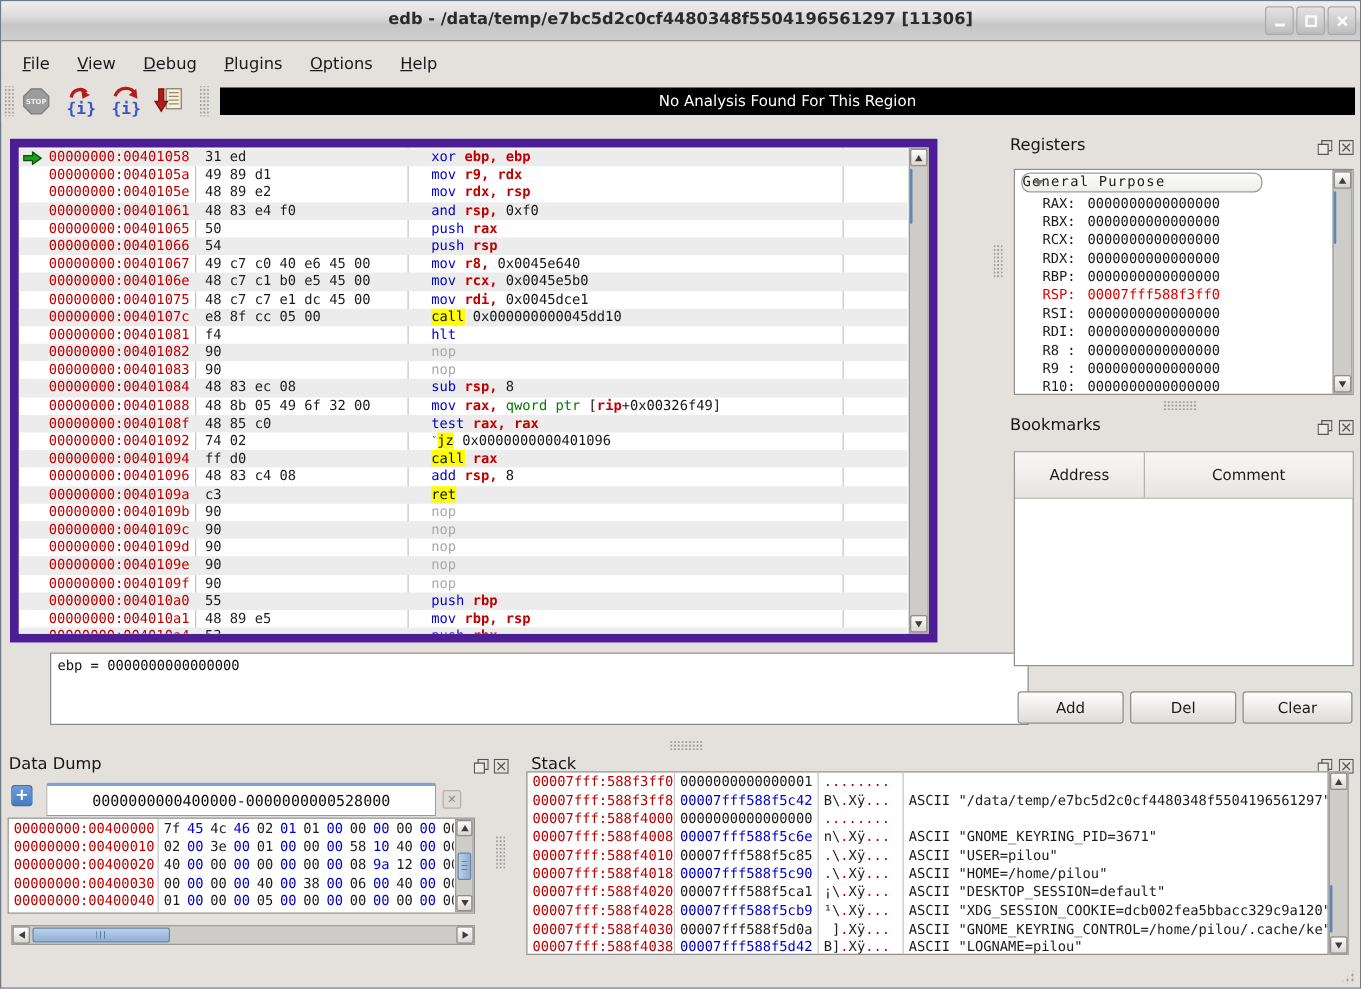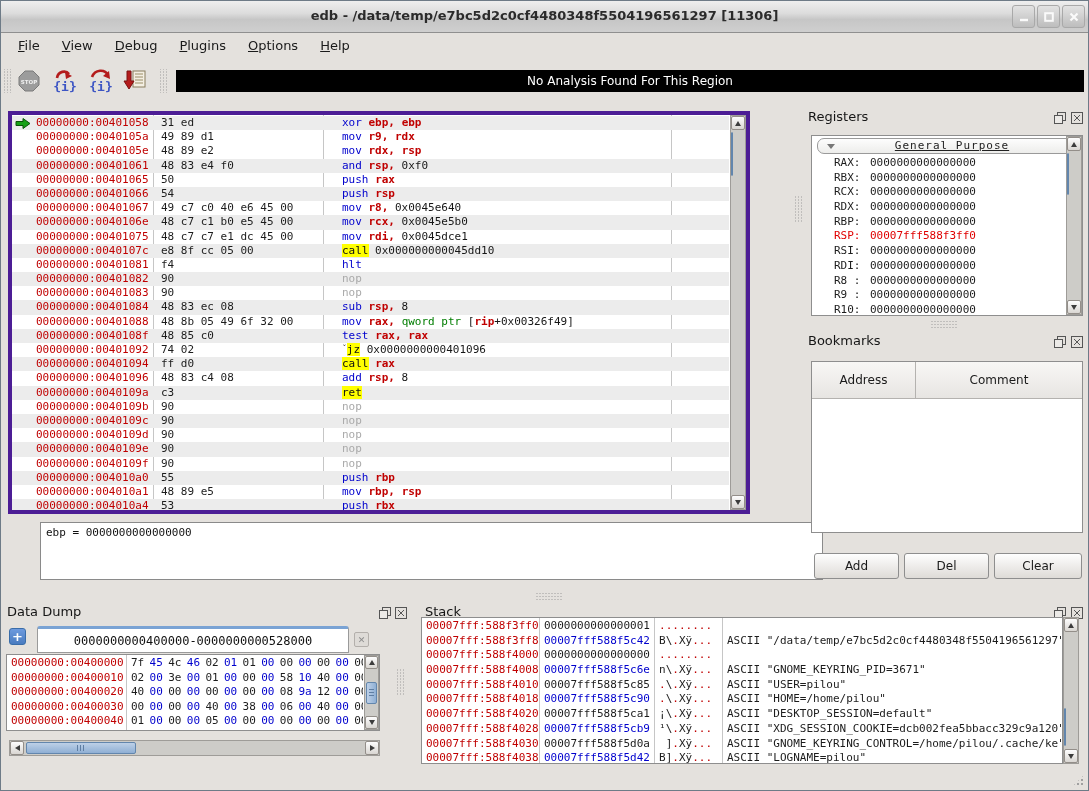--- a/index.html
+++ b/index.html
@@ -6,32 +6,32 @@
   *{box-sizing:border-box;}
   .window{position:relative;width:1089px;height:791px;background:#e4e1dd;border:1px solid #6e7b87;overflow:hidden;font-family:"DejaVu Sans","Liberation Sans",sans-serif;}
 
   
   .titlebar{position:absolute;left:0;top:0;right:0;height:32px;background:linear-gradient(180deg,#efefef 0%,#dcdcdc 40%,#c6c6c6 60%,#cfcfcf 100%);border-bottom:1px solid #8f8f8f;}
   .title-text{position:absolute;left:0;right:0;top:7px;text-align:center;font-size:13px;font-weight:bold;color:#2b2b2b;}
   .winbtn{position:absolute;top:4px;width:23px;height:23px;border:1px solid #a9a9a9;border-radius:3px;background:linear-gradient(180deg,#e3e3e3,#bdbdbd);display:flex;align-items:center;justify-content:center;}
   .winbtn svg{display:block;}
 
   
-  .menubar{position:absolute;left:0;top:33px;right:0;height:29px;background:#e4e1dd;display:flex;align-items:flex-start;padding-left:6px;}
+  .menubar{position:absolute;left:0;top:33px;right:0;height:29px;background:#e4e1dd;display:flex;align-items:flex-end;padding-left:6px;}
   .menu-item{padding:4px 11px;font-size:13px;color:#1a1a1a;}
   .menu-item u{text-decoration:underline;}
 
   
   .toolbar{position:absolute;left:0;top:62px;right:0;height:35px;background:#e4e1dd;display:flex;align-items:center;}
   .grip-v{width:7px;height:24px;margin:0 3px;background-image:radial-gradient(#9b9b9b 32%,transparent 34%);background-size:3px 3px;background-position:center;}
   .tbicon{width:30px;height:28px;display:flex;align-items:center;justify-content:center;}
   .banner{flex:1;height:22px;margin:0 4px 0 6px;background:#000;color:#fff;font-size:12px;display:flex;align-items:center;justify-content:center;}
 
   
-  .disasm{position:absolute;left:7px;top:110px;width:742px;height:403px;background:#fff;border:4px solid #4c1d95;overflow:hidden;}
+  .disasm{position:absolute;left:7px;top:110px;width:742px;height:403px;background:#fff;border:7px solid #4c1d95;overflow:hidden;}
   .dis-colsep{position:absolute;top:0;bottom:0;width:1px;background:#c6c6c6;}
   .drow{position:relative;height:14.2px;font-size:11px;line-height:14.2px;font-family:"DejaVu Sans Mono",monospace;white-space:pre;}
   .drow.alt{background:#ececec;}
   .c-addr{position:absolute;left:24px;color:#c00000;}
   .c-bytes{position:absolute;left:149px;color:#1c1c1c;}
   .c-instr{position:absolute;left:330px;}
   .cur-arrow{position:absolute;left:3px;top:2px;}
   .seg-m{color:#0000cd;}
   .seg-r{color:#c00000;font-weight:bold;}
   .seg-n{color:#161616;}
@@ -54,21 +54,21 @@
 
   
   .infobox{position:absolute;left:7px;top:521px;width:783px;height:58px;background:#fff;border:1px solid #8a8a8a;font-size:11px;padding:3px 5px;font-family:"DejaVu Sans Mono",monospace;color:#111;margin-left:32px;}
 
   
   .dock-title{position:absolute;font-size:13px;color:#161616;}
   .dockbtn{position:absolute;width:13px;height:13px;display:flex;align-items:center;justify-content:center;}
 
   
   .reg-group{position:absolute;left:810px;top:134px;width:272px;height:181px;background:#fff;border:1px solid #8e8e8e;overflow:hidden;}
-  .reg-header{position:absolute;left:5px;top:2px;width:270px;height:16px;border:1px solid #9a9a9a;border-radius:7px;background:linear-gradient(180deg,#fdfdfd,#ededeb);font-family:"DejaVu Sans Mono",monospace;font-size:11px;letter-spacing:1px;text-align:center;line-height:14px;color:#222;text-decoration:underline;}
+  .reg-header{position:absolute;left:5px;top:2px;width:193px;height:16px;border:1px solid #9a9a9a;border-radius:7px;background:linear-gradient(180deg,#fdfdfd,#ededeb);font-family:"DejaVu Sans Mono",monospace;font-size:11px;letter-spacing:1px;line-height:14px;color:#222;}
   .reg-header .tri-down{position:absolute;left:9px;top:5px;border-left-width:4.5px;border-right-width:4.5px;border-top-width:5.5px;border-top-color:#777;}
   .reg-rows{position:absolute;left:0;top:20px;right:16px;bottom:0;overflow:hidden;}
   .regrow{position:relative;height:14.7px;font-size:11px;line-height:14.7px;font-family:"DejaVu Sans Mono",monospace;color:#1c1c1c;white-space:pre;}
   .regrow .rname{position:absolute;left:22px;}
   .regrow .rval{position:absolute;left:58px;}
   .regrow.hl{color:#e00000;}
 
   
   .bm-table{position:absolute;left:810px;top:360px;width:272px;height:172px;background:#fff;border:1px solid #8e8e8e;}
   .bm-header{position:absolute;left:0;top:0;right:0;height:37px;background:linear-gradient(180deg,#f8f7f5,#e7e5e2);border-bottom:1px solid #b4b2af;display:flex;}

